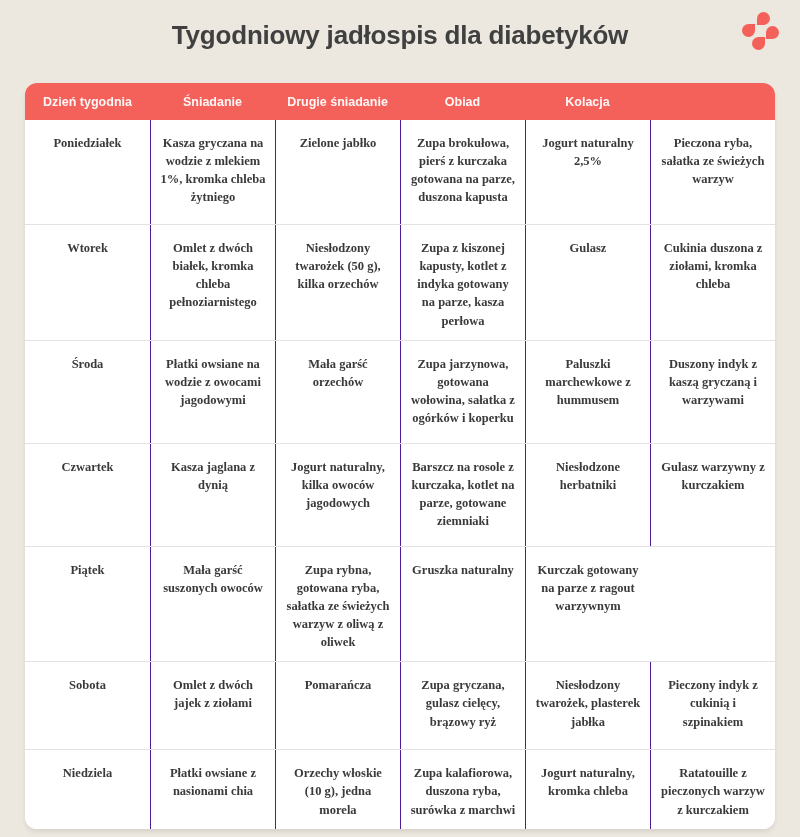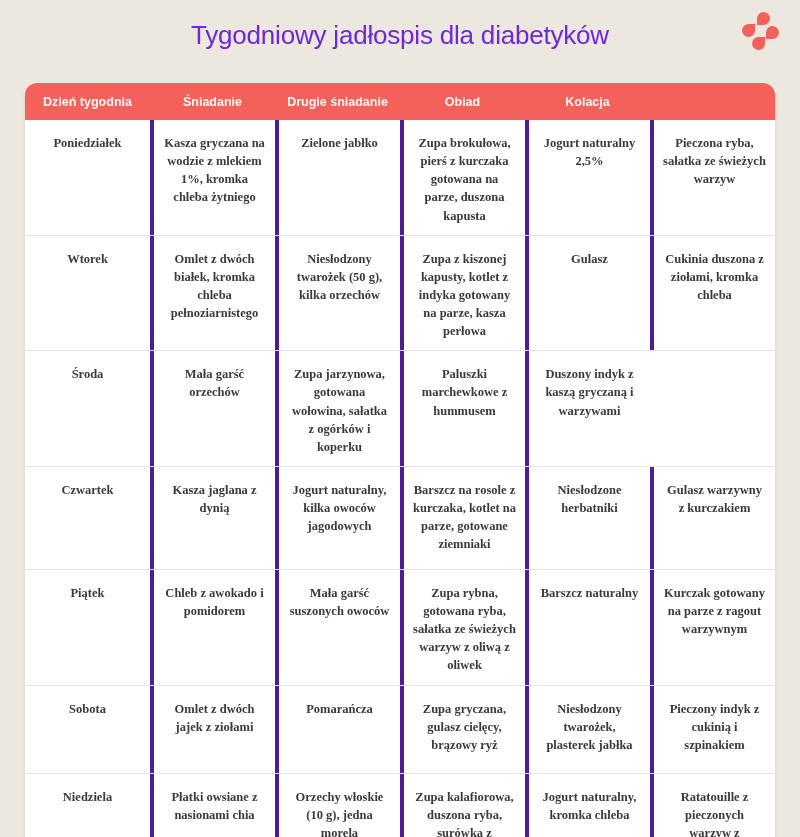--- a/index.html
+++ b/index.html
@@ -12,22 +12,22 @@
   }
   .page-header {
     position: relative;
     height: 76px;
     display: flex;
     align-items: center;
     justify-content: center;
   }
   .page-title {
     font-size: 26px;
-    font-weight: 400;
-    color: #6d28d9;
+    font-weight: 700;
+    color: #404040;
     letter-spacing: -0.2px;
     margin-top: -6px;
   }
   .logo {
     position: absolute;
     top: 9px; right: 17px;
     width: 44px; height: 44px;
   }
   .petal {
     position: absolute;
@@ -72,21 +72,21 @@
   .tr + .tr { border-top: 1px solid #E2E2E2; }
   .td {
     width: 125px;
     padding: 14px 9px 10px 9px;
     font-size: 12.5px;
     font-weight: 600;
     line-height: 1.45;
     color: #3A3A3A;
     text-align: center;
   }
-  .td + .td { border-left: 4px solid #4c1d95; }
+  .td + .td { border-left: 1px solid #4c1d95; }
   .tr:nth-child(1) .td, .tr:nth-child(2) .td { min-height: 104px; }
   .tr:nth-child(3) .td, .tr:nth-child(4) .td, .tr:nth-child(5) .td { min-height: 102px; }
   .tr:nth-child(6) .td { min-height: 72px; }
   .tr:nth-child(7) .td { min-height: 87px; }
 </style>
 </head>
 <body>
 
 <div class="page-header">
   <h1 class="page-title">Tygodniowy jadłospis dla diabetyków</h1>
@@ -120,41 +120,41 @@
     <div class="td">Wtorek</div>
     <div class="td">Omlet z dwóch białek, kromka chleba pełnoziarnistego</div>
     <div class="td">Niesłodzony twarożek (50 g), kilka orzechów</div>
     <div class="td">Zupa z kiszonej kapusty, kotlet z indyka gotowany na parze, kasza perłowa</div>
     <div class="td">Gulasz</div>
     <div class="td">Cukinia duszona z ziołami, kromka chleba</div>
   </div>
 
   <div class="tr">
     <div class="td">Środa</div>
+    <div class="td">Płatki owsiane na wodzie z owocami jagodowymi</div>
     <div class="td">Mała garść orzechów</div>
     <div class="td">Zupa jarzynowa, gotowana wołowina, sałatka z ogórków i koperku</div>
     <div class="td">Paluszki marchewkowe z hummusem</div>
     <div class="td">Duszony indyk z kaszą gryczaną i warzywami</div>
   </div>
 
   <div class="tr">
     <div class="td">Czwartek</div>
     <div class="td">Kasza jaglana z dynią</div>
     <div class="td">Jogurt naturalny, kilka owoców jagodowych</div>
     <div class="td">Barszcz na rosole z kurczaka, kotlet na parze, gotowane ziemniaki</div>
     <div class="td">Niesłodzone herbatniki</div>
     <div class="td">Gulasz warzywny z kurczakiem</div>
   </div>
 
   <div class="tr">
     <div class="td">Piątek</div>
-    <div class="td">Chleb z awokado i pomidorem</div>
     <div class="td">Mała garść suszonych owoców</div>
     <div class="td">Zupa rybna, gotowana ryba, sałatka ze świeżych warzyw z oliwą z oliwek</div>
-    <div class="td">Barszcz naturalny</div>
+    <div class="td">Gruszka naturalny</div>
     <div class="td">Kurczak gotowany na parze z ragout warzywnym</div>
   </div>
 
   <div class="tr">
     <div class="td">Sobota</div>
     <div class="td">Omlet z dwóch jajek z ziołami</div>
     <div class="td">Pomarańcza</div>
     <div class="td">Zupa gryczana, gulasz cielęcy, brązowy ryż</div>
     <div class="td">Niesłodzony twarożek, plasterek jabłka</div>
     <div class="td">Pieczony indyk z cukinią i szpinakiem</div>

